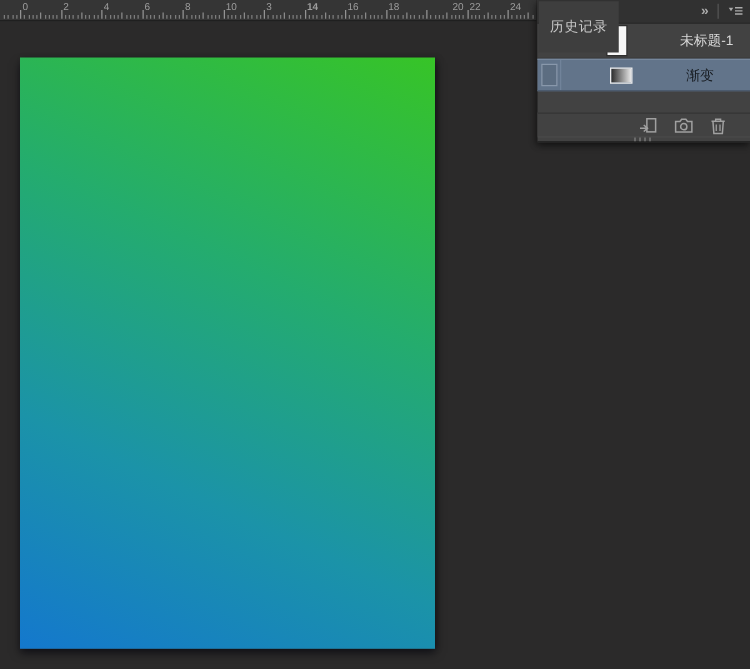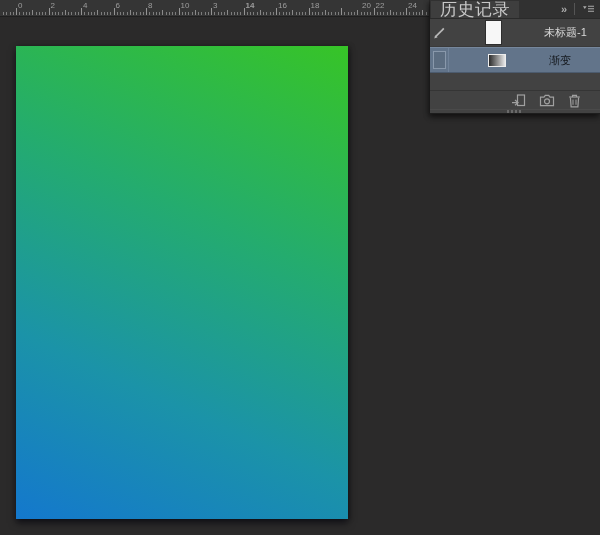--- a/index.html
+++ b/index.html
@@ -31,22 +31,22 @@
     position:absolute;left:430px;top:0;width:170px;height:113px;
     background:#424242;border-bottom:1px solid #1d1d1d;
     box-shadow:0 3px 6px rgba(0,0,0,.45),-2px 2px 5px rgba(0,0,0,.3);
   }
   .panel-header{
     position:relative;height:18px;background:#313131;
     border-bottom:1px solid #2a2a2a;
   }
   .panel-tab{
     position:absolute;left:1px;top:1px;height:17px;
-    background:#3e3e3e;padding:0 9px;display:flex;align-items:center;
-    color:#c9c9c9;font-size:17px;letter-spacing:.5px;cursor:default;
+    background:#3e3e3e;padding:12px 9px;display:flex;align-items:center;
+    color:#c9c9c9;font-size:11px;letter-spacing:.5px;cursor:default;
   }
   .header-icons{
     position:absolute;right:2px;top:0;height:18px;
     display:flex;align-items:center;gap:4px;
   }
   .collapse-btn{
     color:#ababab;font-size:11px;font-weight:bold;line-height:16px;
     padding:0 3px;cursor:pointer;
   }
   .vsep{width:1px;height:12px;background:#555;}

